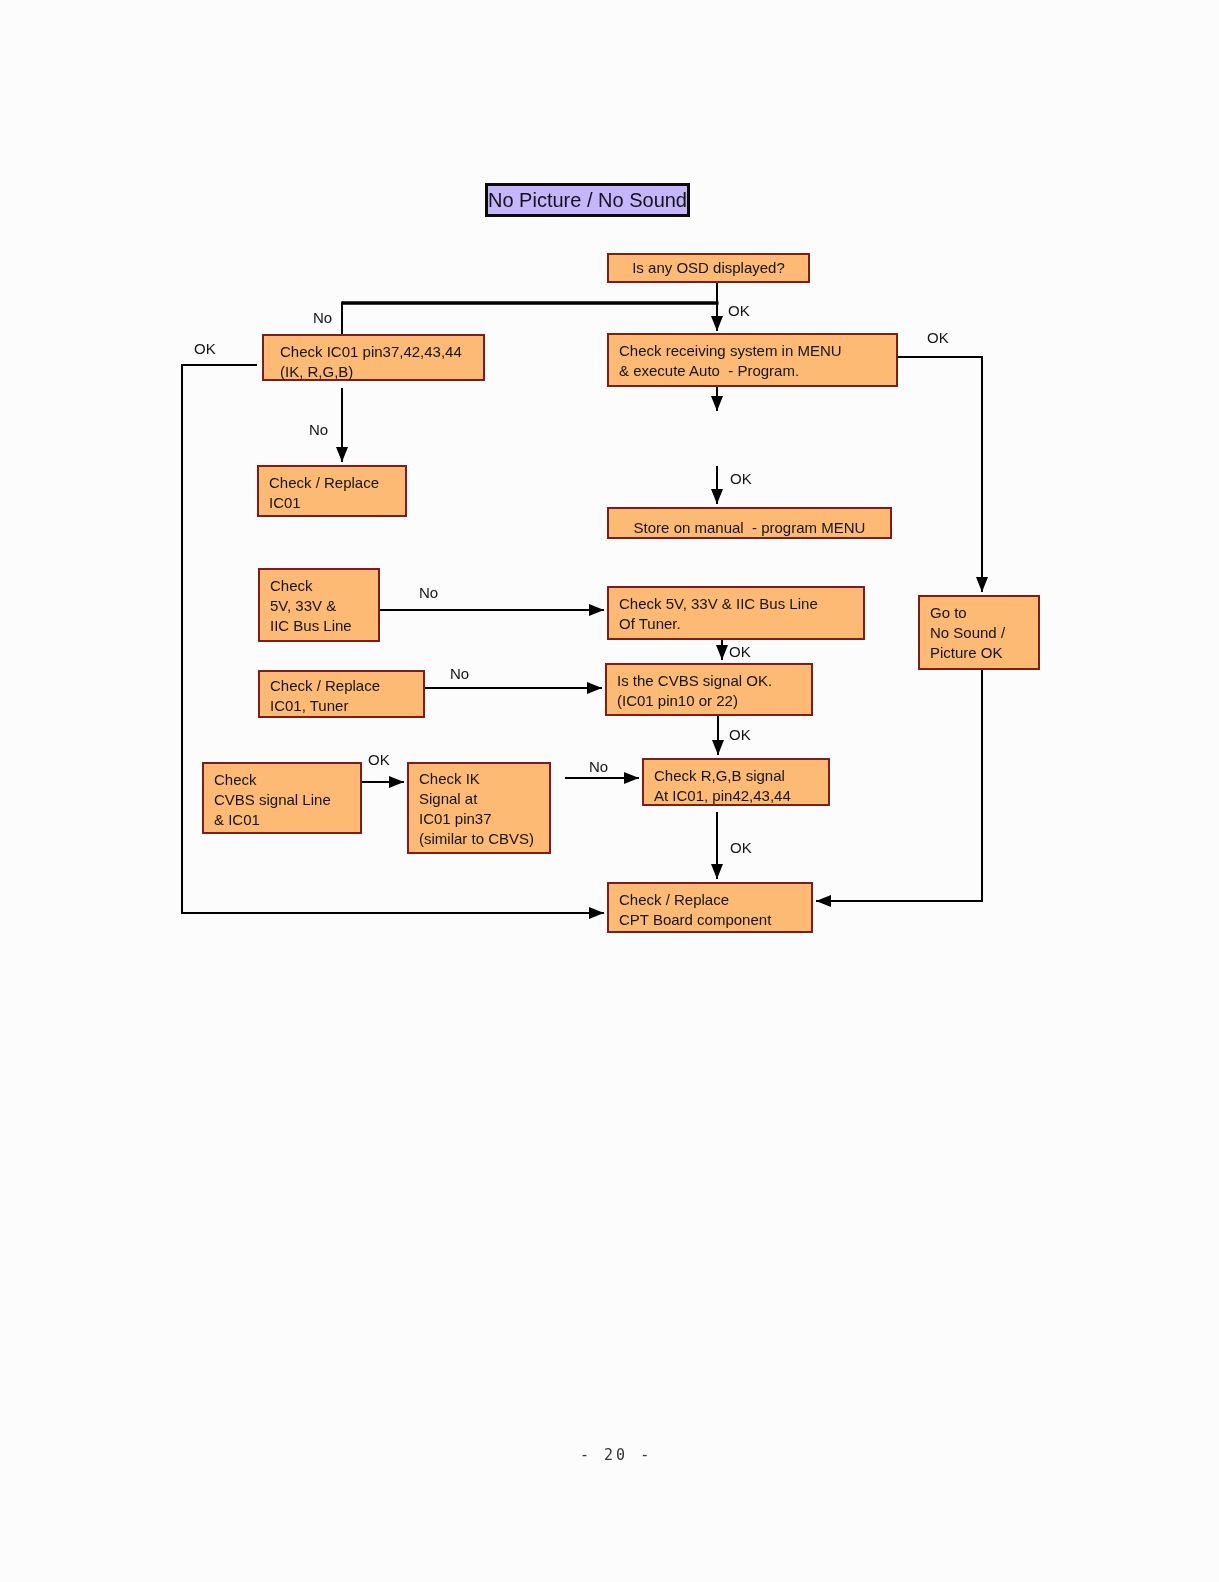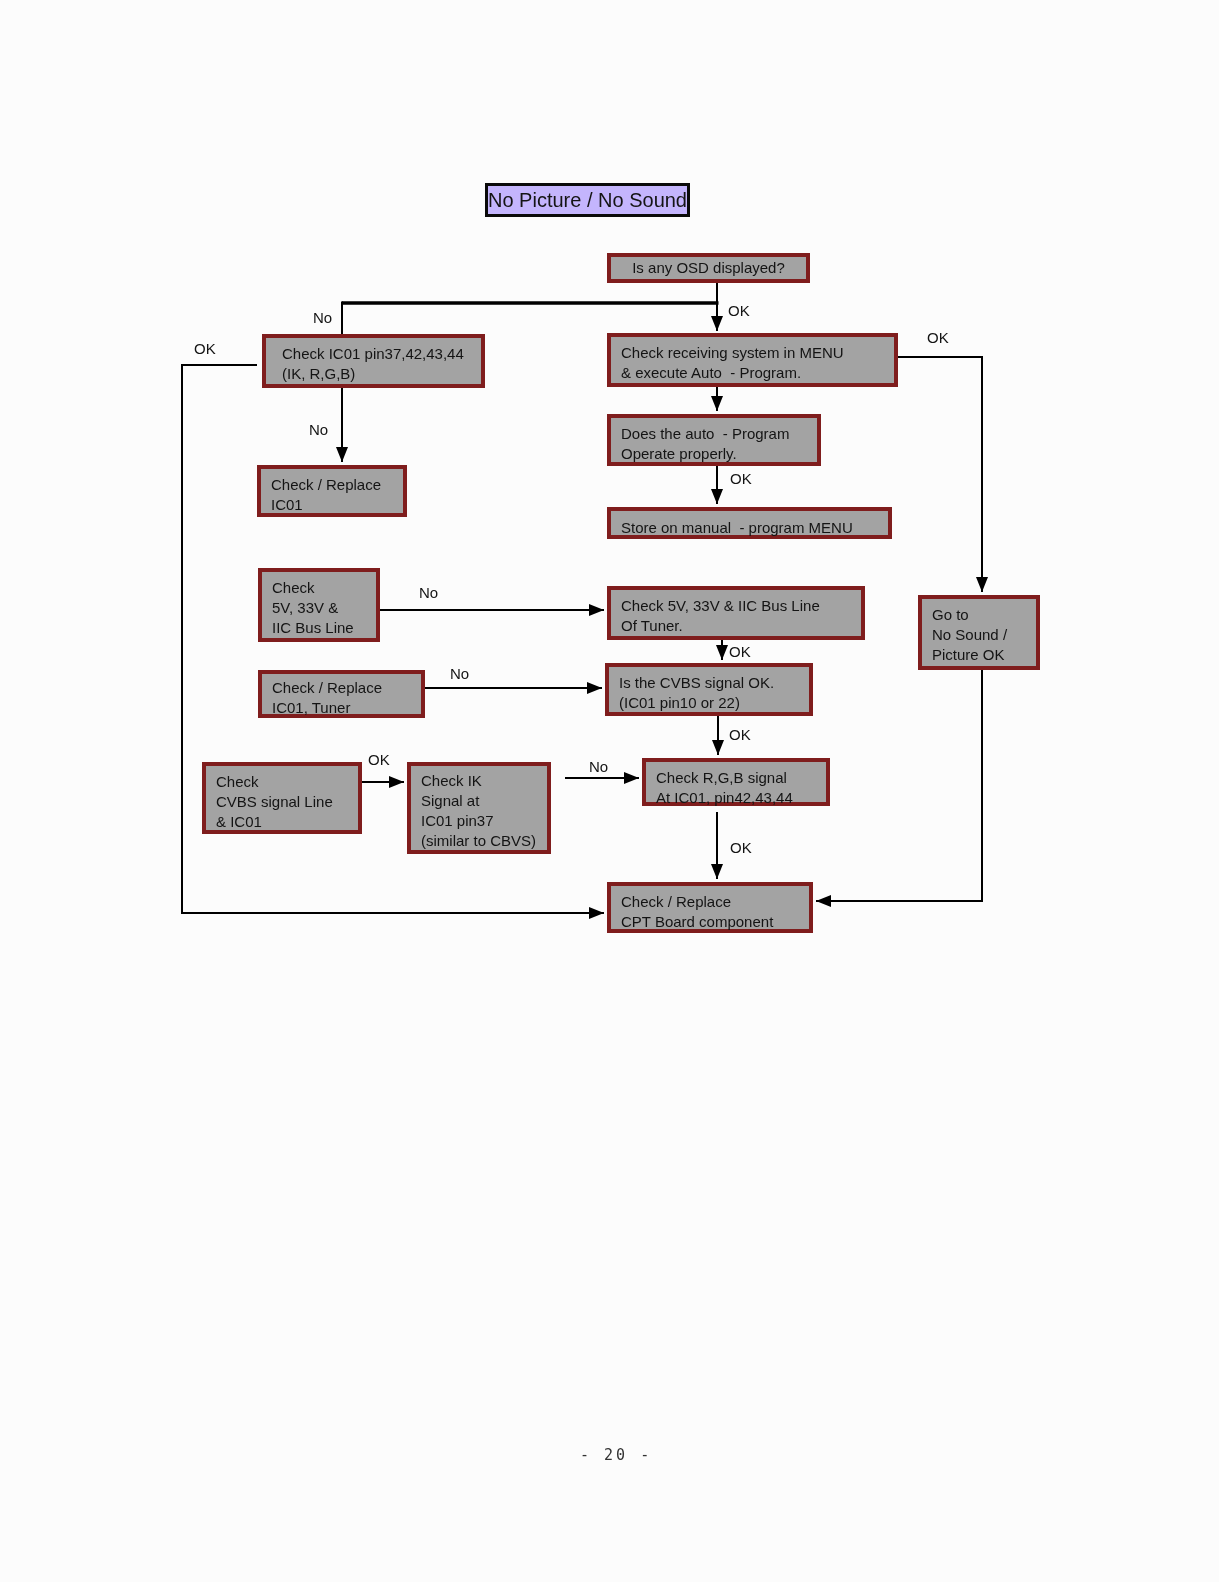--- a/index.html
+++ b/index.html
@@ -3,23 +3,24 @@
 <meta charset="utf-8">
 <style>
   html,body{margin:0;padding:0;background:#e8e8e8;}
   .page{
     position:relative;width:1219px;height:1582px;margin:0 auto;
     background:#fcfcfc;overflow:hidden;
     font-family:"Liberation Sans",sans-serif;color:#141414;
   }
   .wires{position:absolute;left:0;top:0;}
   .box{
-    position:absolute;box-sizing:border-box;background:#a3a3a3;
-    border:4px solid #7f1d1d;font-size:15px;line-height:20px;
+    position:absolute;box-sizing:border-box;background:#fdba74;
+    border:2px solid #7f1d1d;font-size:15px;line-height:20px;
     padding:6px 10px;
+    align-items:center;
   }
   .box .ln{white-space:pre;}
   .box.vcenter{display:flex;flex-direction:column;justify-content:center;}
   .box.hcenter{text-align:center;}
   .title-box{
     background:#c4b5fd;border:3px solid #0a0a0a;
     display:flex;align-items:center;justify-content:center;
     font-size:20px;
   }
   .lbl{position:absolute;font-size:15px;line-height:17px;white-space:pre;}
@@ -61,34 +62,30 @@
   </svg>
 
   <div class="box title-box" style="left:485px;top:183px;width:205px;height:34px;">
     <span class="ln">No Picture / No Sound</span>
   </div>
 
   <div class="box hcenter vcenter" style="left:607px;top:253px;width:203px;height:30px;padding:0;">
     <span class="ln">Is any OSD displayed?</span>
   </div>
 
-  <div class="box" style="left:262px;top:334px;width:223px;height:54px;padding-left:16px;">
+  <div class="box" style="left:262px;top:334px;width:223px;height:47px;padding-left:16px;">
     <div class="ln">Check IC01 pin37,42,43,44</div>
     <div class="ln">(IK, R,G,B)</div>
   </div>
 
   <div class="box" style="left:607px;top:333px;width:291px;height:54px;">
     <div class="ln">Check receiving system in MENU</div>
     <div class="ln">&amp; execute Auto  - Program.</div>
   </div>
 
-  <div class="box" style="left:607px;top:414px;width:214px;height:52px;">
-    <div class="ln">Does the auto  - Program</div>
-    <div class="ln">Operate properly.</div>
-  </div>
 
   <div class="box vcenter" style="left:607px;top:507px;width:285px;height:32px;padding-top:9px;padding-bottom:0;">
     <div class="ln">Store on manual  - program MENU</div>
   </div>
 
   <div class="box" style="left:257px;top:465px;width:150px;height:52px;">
     <div class="ln">Check / Replace</div>
     <div class="ln">IC01</div>
   </div>
 

